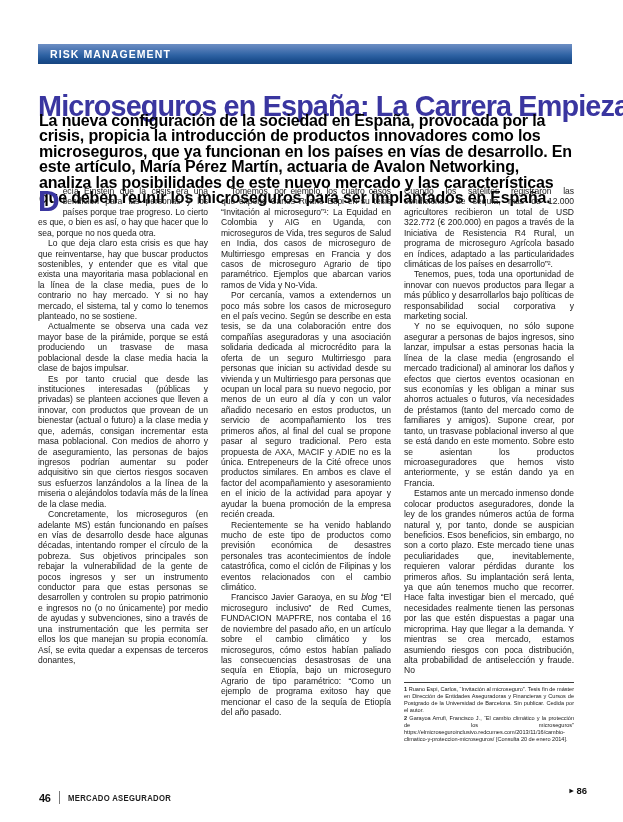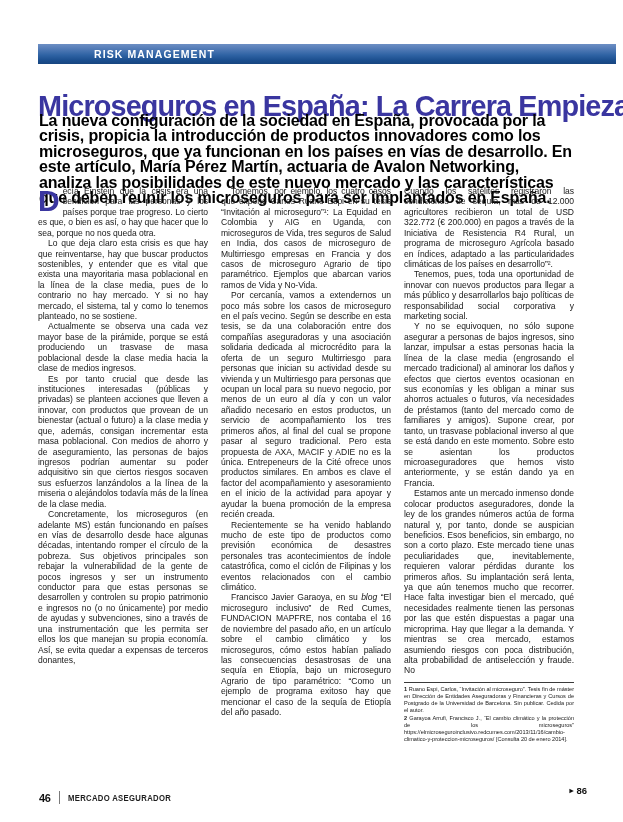--- a/index.html
+++ b/index.html
@@ -24,21 +24,20 @@
   .section-bar {
     position: absolute;
     left: 38px;
     top: 44px;
     width: 534px;
     height: 20px;
     background: linear-gradient(to bottom,
         #6d8fc4 0%, #5a80ba 18%, #2f63a4 55%, #1b4e8e 82%, #17457f 100%);
     display: flex;
     align-items: center;
-    padding-left: 44px;
   }
   .section-bar .kicker {
     color: #ffffff;
     font-size: 10.5px;
     font-weight: bold;
     letter-spacing: 1.1px;
     padding-left: 12px;
     font-family: "Liberation Sans", sans-serif;
     white-space: nowrap;
   }
@@ -191,21 +190,21 @@
 
   <h1 class="headline">Microseguros en España: La Carrera Empieza ¡Ya!</h1>
 
   <div class="standfirst">La nueva configuración de la sociedad en España, provocada por la crisis, propicia la introducción de productos innovadores como los microseguros, que ya funcionan en los países en vías de desarrollo. En este artículo, María Pérez Martín, actuaria de Avalon Networking, analiza las posibilidades de este nuevo mercado y las características que deben reunir los microseguros para ser implantados en España.</div>
 
   <div class="columns">
 
     <div class="col">
       <p class="first"><span class="dropcap">D</span><span>ecía Einstein que la crisis era una bendición para las personas y los países porque trae progreso. Lo cierto es que, o bien es así, o hay que hacer que lo sea, porque no nos queda otra.</span></p>
       <p>Lo que deja claro esta crisis es que hay que reinventarse, hay que buscar productos sostenibles, y entender que es vital que exista una mayoritaria masa poblacional en la línea de la clase media, pues de lo contrario no hay mercado. Y si no hay mercado, el sistema, tal y como lo tenemos planteado, no se sostiene.</p>
-      <p>Actualmente se observa una cada vez mayor base de la pirámide, porque se está produciendo un trasvase de masa poblacional desde la clase media hacia la clase de medios ingresos.</p>
+      <p>Actualmente se observa una cada vez mayor base de la pirámide, porque se está produciendo un trasvase de masa poblacional desde la clase media hacia la clase de bajos impulsar.</p>
       <p>Es por tanto crucial que desde las instituciones interesadas (públicas y privadas) se planteen acciones que lleven a innovar, con productos que provean de un bienestar (actual o futuro) a la clase media y que, además, consigan incrementar esta masa poblacional. Con medios de ahorro y de aseguramiento, las personas de bajos ingresos podrían aumentar su poder adquisitivo sin que ciertos riesgos socaven sus esfuerzos lanzándolos a la línea de la miseria o alejándolos todavía más de la línea de la clase media.</p>
       <p>Concretamente, los microseguros (en adelante MS) están funcionando en países en vías de desarrollo desde hace algunas décadas, intentando romper el círculo de la pobreza. Sus objetivos principales son rebajar la vulnerabilidad de la gente de pocos ingresos y ser un instrumento conductor para que estas personas se desarrollen y controlen su propio patrimonio e ingresos no (o no únicamente) por medio de ayudas y subvenciones, sino a través de una instrumentación que les permita ser ellos los que manejan su propia economía. Así, se evita quedar a expensas de terceros donantes,</p>
     </div>
 
     <div class="col">
       <p>Tomemos, por ejemplo, los cuatro casos que expone Carlos Ruano Espi en su tesis “Invitación al microseguro”¹: La Equidad en Colombia y AIG en Uganda, con microseguros de Vida, tres seguros de Salud en India, dos casos de microseguro de Multirriesgo empresas en Francia y dos casos de microseguro Agrario de tipo paramétrico. Ejemplos que abarcan varios ramos de Vida y No-Vida.</p>
       <p>Por cercanía, vamos a extendernos un poco más sobre los casos de microseguro en el país vecino. Según se describe en esta tesis, se da una colaboración entre dos compañías aseguradoras y una asociación solidaria dedicada al microcrédito para la oferta de un seguro Multirriesgo para personas que inician su actividad desde su vivienda y un Multirriesgo para personas que ocupan un local para su nuevo negocio, por menos de un euro al día y con un valor añadido necesario en estos productos, un servicio de acompañamiento los tres primeros años, al final del cual se propone pasar al seguro tradicional. Pero esta propuesta de AXA, MACIF y ADIE no es la única. Entrepeneurs de la Cité ofrece unos productos similares. En ambos es clave el factor del acompañamiento y asesoramiento en el inicio de la actividad para apoyar y ayudar la buena promoción de la empresa recién creada.</p>
       <p>Recientemente se ha venido hablando mucho de este tipo de productos como previsión económica de desastres personales tras acontecimientos de índole catastrófica, como el ciclón de Filipinas y los eventos relacionados con el cambio climático.</p>
       <p><span>Francisco Javier Garaoya, en su </span><em>blog</em><span> “El microseguro inclusivo” de Red Cumes, FUNDACION MAPFRE, nos contaba el 16 de noviembre del pasado año, en un artículo sobre el cambio climático y los microseguros, cómo estos habían paliado las consecuencias desastrosas de una sequía en Etiopía, bajo un microseguro Agrario de tipo paramétrico: “Como un ejemplo de programa exitoso hay que mencionar el caso de la sequía de Etiopía del año pasado.</span></p>
     </div>

